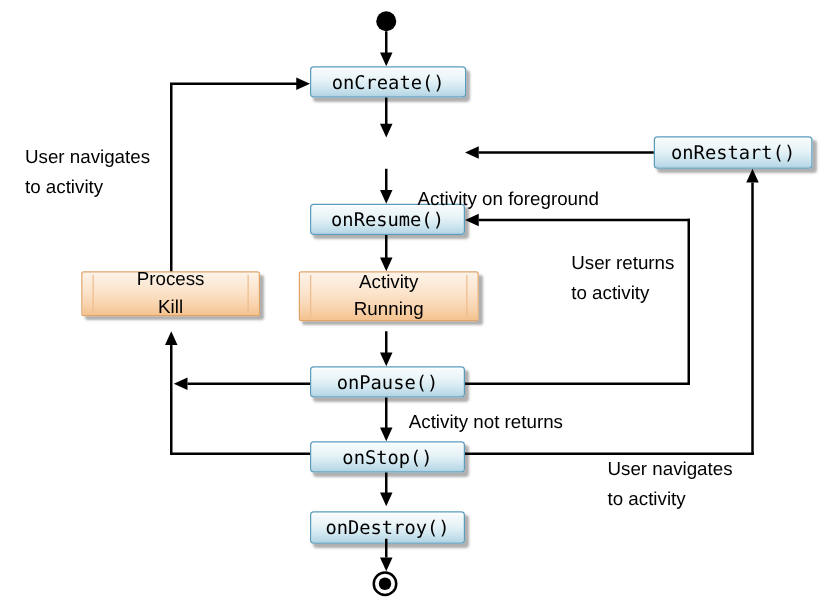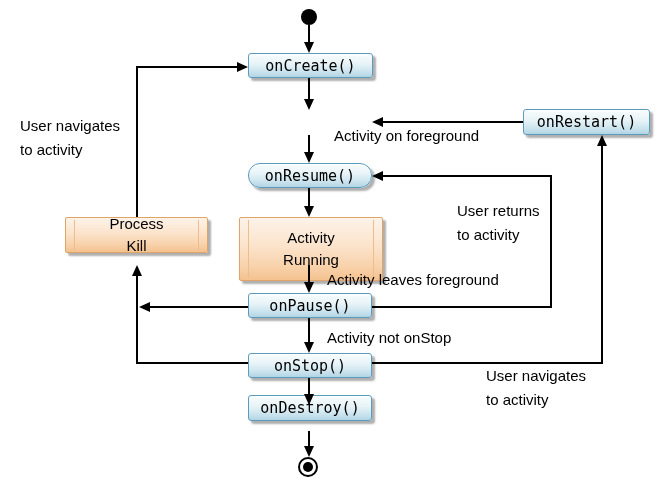--- a/index.html
+++ b/index.html
@@ -49,43 +49,43 @@
 <div class="canvas">
 
   <div class="initial"></div>
   <div class="final">
     <div class="final-dot"></div>
   </div>
 
   <div class="box-blue" style="left:248px;top:53px;width:125px;height:25px;">
       <span>onCreate()</span>
     </div>
-  <div class="box-blue" style="left:248px;top:163px;width:124px;height:25px;border-radius:12px;">
+  <div class="box-blue" style="left:248px;top:163px;width:124px;height:25px;">
       <span>onResume()</span>
     </div>
   <div class="box-blue" style="left:523px;top:109px;width:127px;height:26px;">
       <span>onRestart()</span>
     </div>
   <div class="box-blue" style="left:248px;top:293px;width:124px;height:25px;">
       <span>onPause()</span>
     </div>
   <div class="box-blue" style="left:248px;top:353px;width:124px;height:25px;">
       <span>onStop()</span>
     </div>
-  <div class="box-blue" style="left:248px;top:395px;width:124px;height:26px;">
+  <div class="box-blue" style="left:248px;top:409px;width:124px;height:26px;">
       <span>onDestroy()</span>
     </div>
 
   <div class="box-orange" style="left:65px;top:217px;width:143px;height:36px;">
     <span class="rail rail-l"></span>
     <span class="rail rail-r"></span>
     <div>Process</div>
     <div>Kill</div>
   </div>
-  <div class="box-orange" style="left:239px;top:217px;width:144px;height:64px;">
+  <div class="box-orange" style="left:239px;top:217px;width:144px;height:40px;">
     <span class="rail rail-l"></span>
     <span class="rail rail-r"></span>
     <div>Activity</div>
     <div>Running</div>
   </div>
 
   <div class="vl" style="left:308px;top:25px;height:18px;"></div>
   <div class="ar ar-d" style="left:304px;top:42px;"></div>
 
   <div class="vl" style="left:308px;top:78px;height:22px;"></div>
@@ -129,25 +129,24 @@
   <div class="ar ar-l" style="left:372px;top:171px;"></div>
 
   <div class="hl" style="left:372px;top:362px;width:231px;"></div>
   <div class="vl" style="left:601px;top:146px;height:218px;"></div>
   <div class="ar ar-u" style="left:597px;top:135px;"></div>
 
   <div class="lbl" style="left:20px;top:114px;">
     <div>User navigates</div>
     <div>to activity</div>
   </div>
-  <div class="lbl" style="left:334px;top:124px;">Activity on foreground</div>
+  <div class="lbl" style="left:334px;top:148px;">Activity on foreground</div>
   <div class="lbl" style="left:457px;top:199px;">
     <div>User returns</div>
     <div>to activity</div>
   </div>
-  <div class="lbl" style="left:327px;top:268px;">Activity leaves foreground</div>
-  <div class="lbl" style="left:327px;top:326px;">Activity not onStop</div>
+  <div class="lbl" style="left:327px;top:326px;">Activity not returns</div>
   <div class="lbl" style="left:486px;top:364px;">
     <div>User navigates</div>
     <div>to activity</div>
   </div>
 
 </div>
 
 </body></html>

